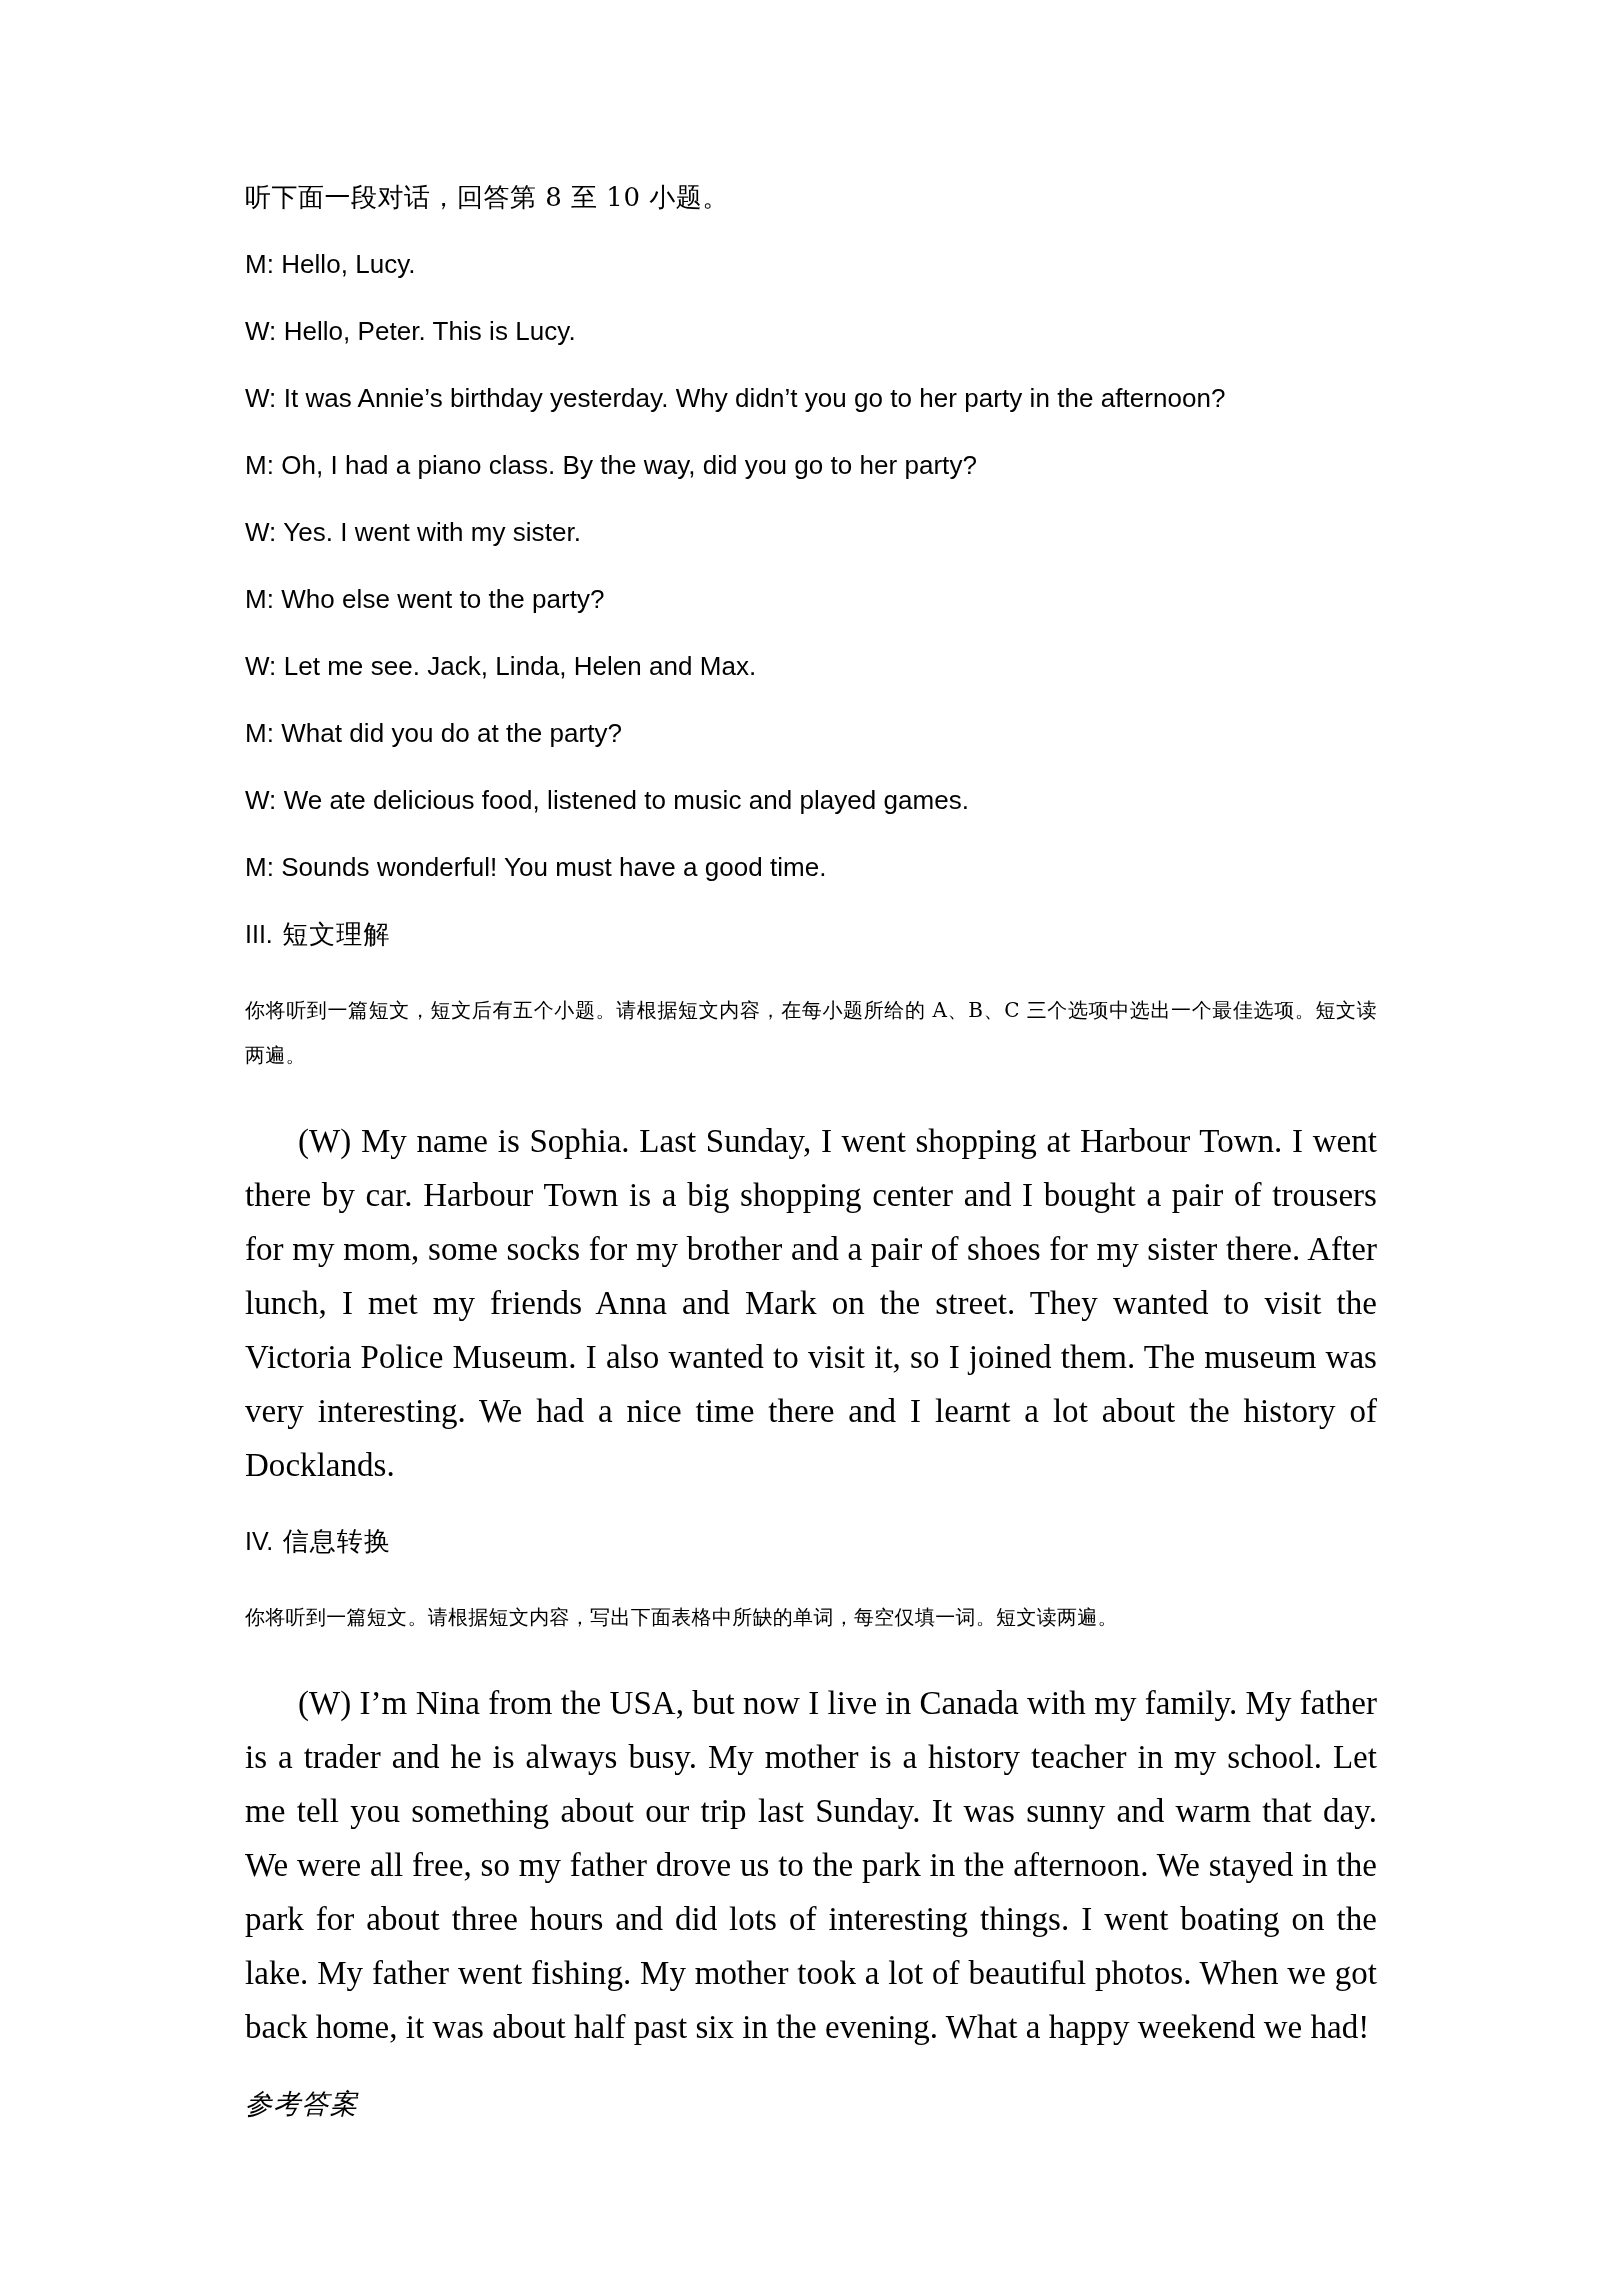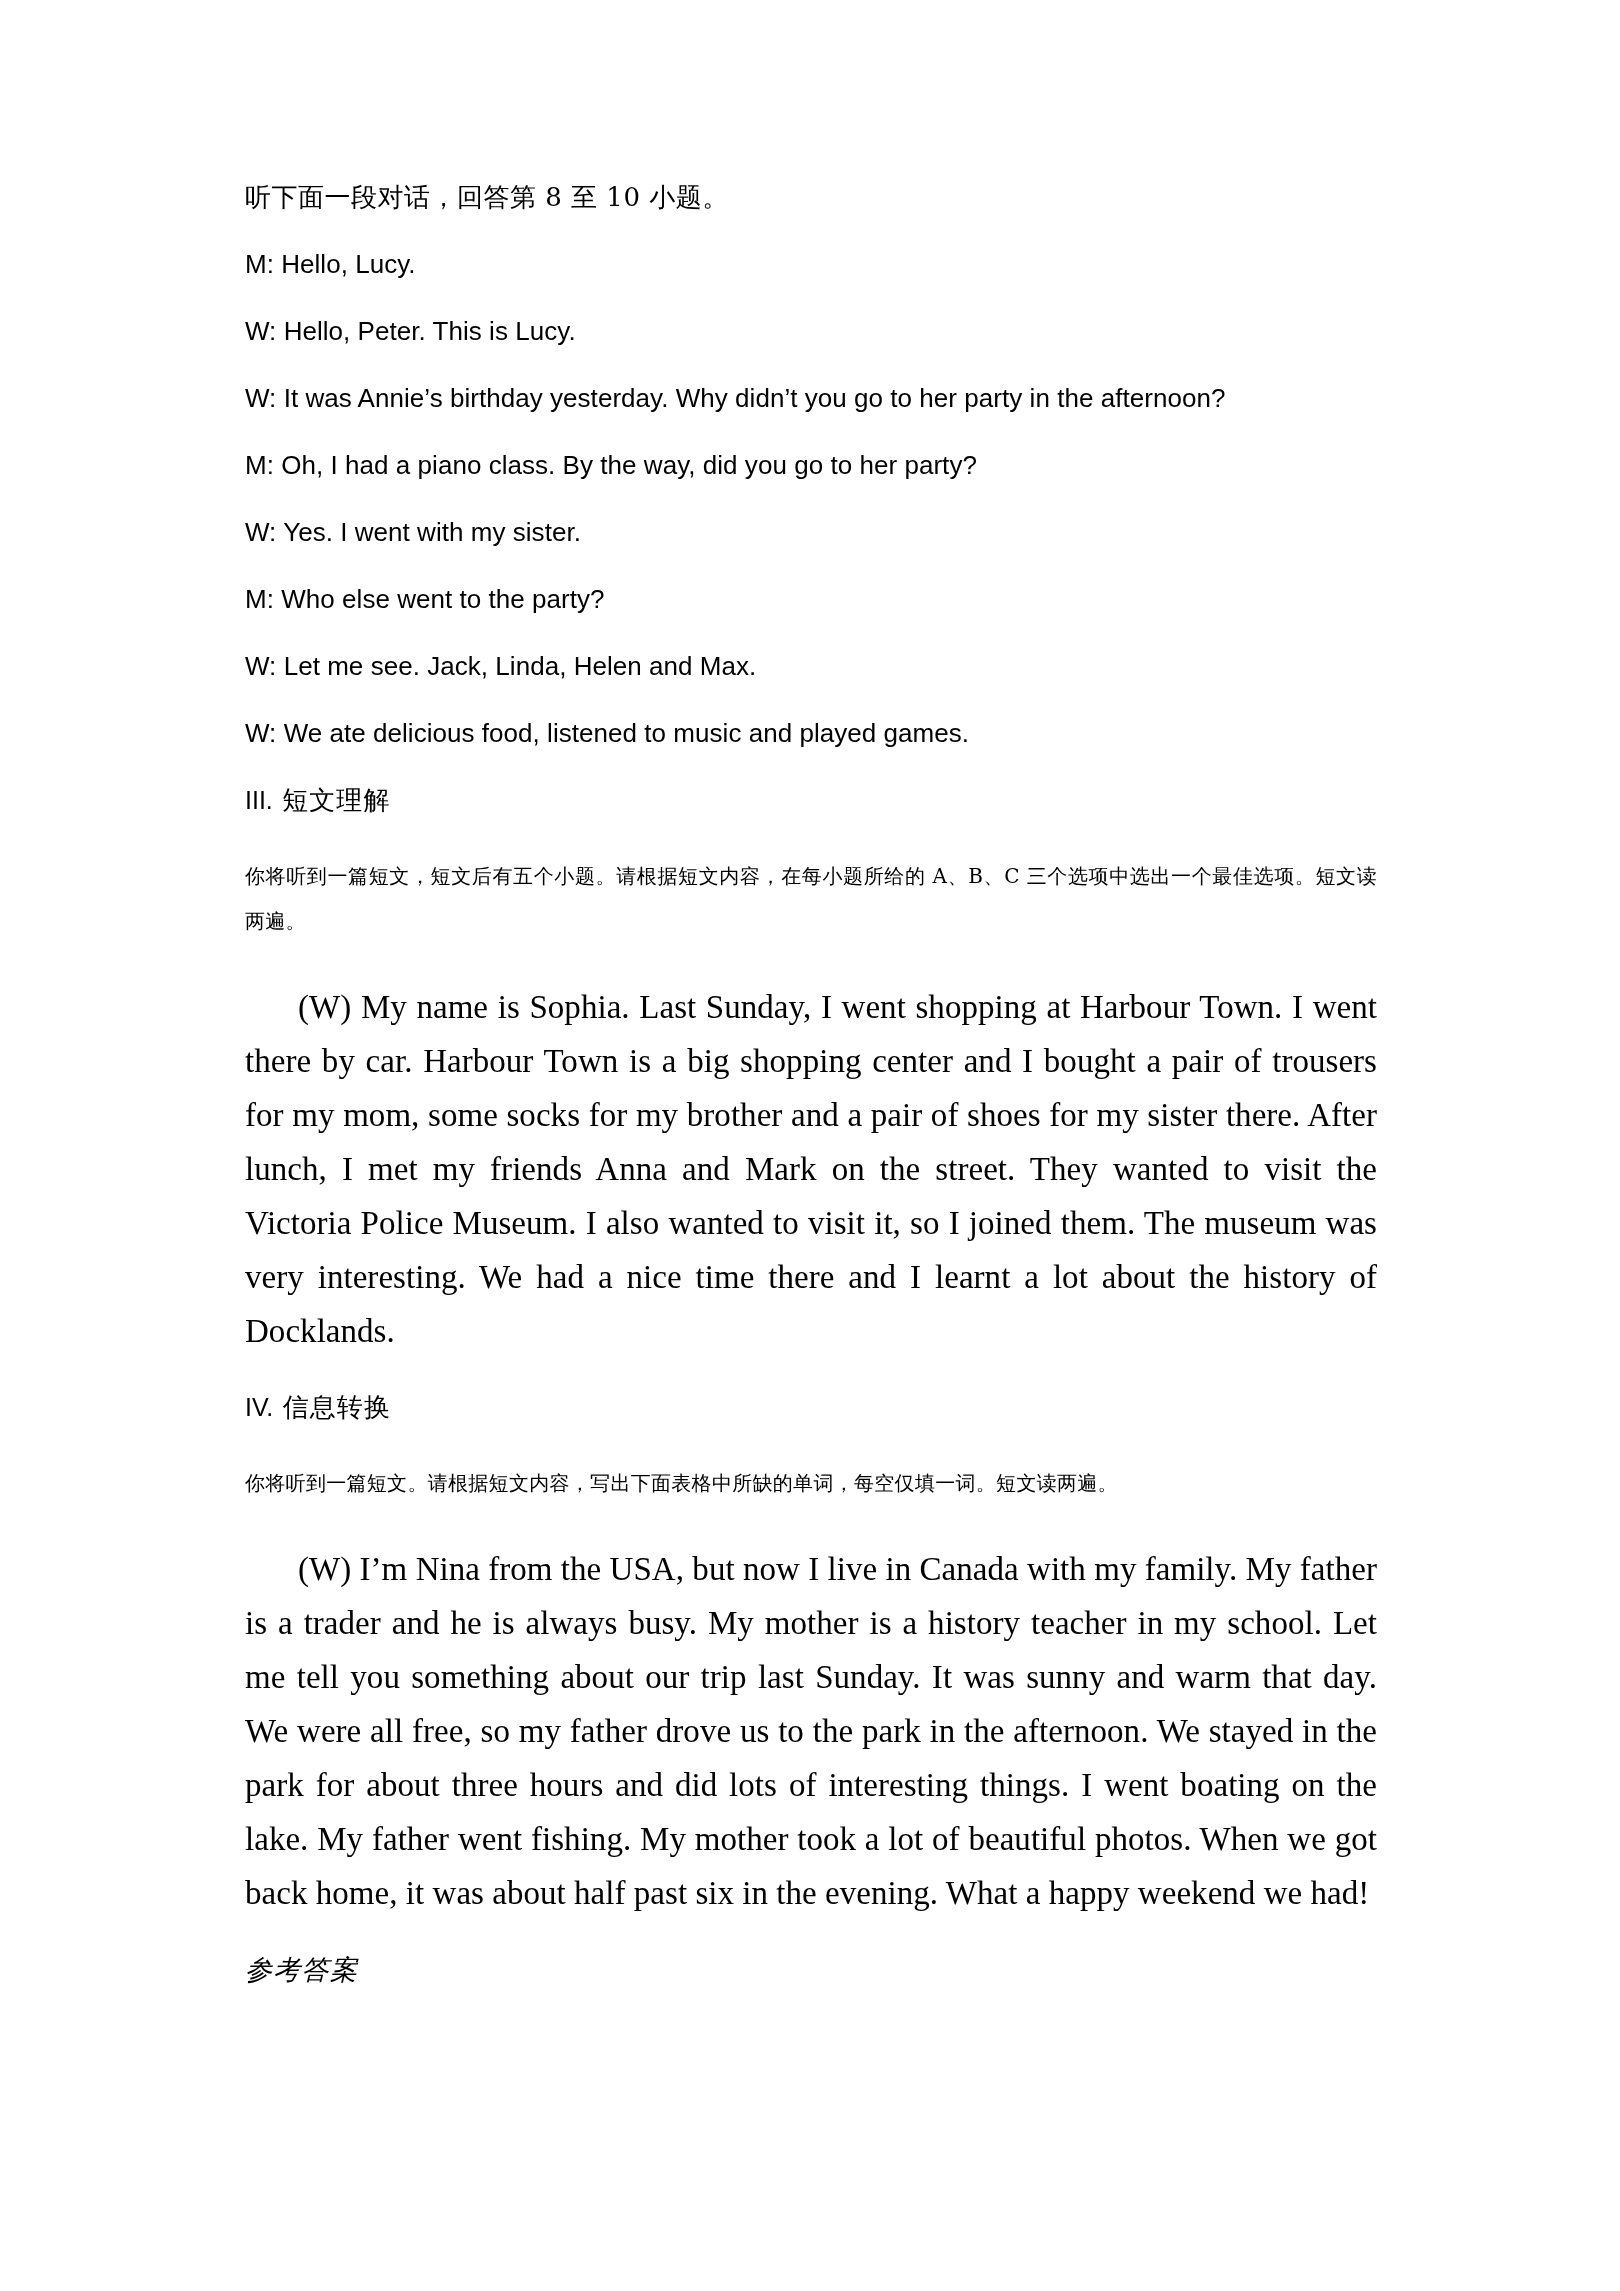--- a/index.html
+++ b/index.html
@@ -117,21 +117,23 @@
 
     <p class="cjk-prompt">听下面一段对话，回答第 8 至 10 小题。</p>
 
     <p class="dialogue-line">M: Hello, Lucy.</p>
     <p class="dialogue-line">W: Hello, Peter. This is Lucy.</p>
     <p class="dialogue-line">W: It was Annie’s birthday yesterday. Why didn’t you go to her party in the afternoon?</p>
     <p class="dialogue-line">M: Oh, I had a piano class. By the way, did you go to her party?</p>
     <p class="dialogue-line">W: Yes. I went with my sister.</p>
     <p class="dialogue-line">M: Who else went to the party?</p>
     <p class="dialogue-line">W: Let me see. Jack, Linda, Helen and Max.</p>
+    <p class="dialogue-line">M: What did you do at the party?</p>
     <p class="dialogue-line">W: We ate delicious food, listened to music and played games.</p>
+    <p class="dialogue-line">M: Sounds wonderful! You must have a good time.</p>
 
     <p class="section-head">
       <span class="numeral">III.</span>
       <span>短文理解</span>
     </p>
 
     <p class="cjk-instructions">你将听到一篇短文，短文后有五个小题。请根据短文内容，在每小题所给的 A、B、C 三个选项中选出一个最佳选项。短文读两遍。</p>
 
     <p class="passage">(W) My name is Sophia. Last Sunday, I went shopping at Harbour Town. I went there by car. Harbour Town is a big shopping center and I bought a pair of trousers for my mom, some socks for my brother and a pair of shoes for my sister there. After lunch, I met my friends Anna and Mark on the street. They wanted to visit the Victoria Police Museum. I also wanted to visit it, so I joined them. The museum was very interesting. We had a nice time there and I learnt a lot about the history of Docklands.</p>
 

